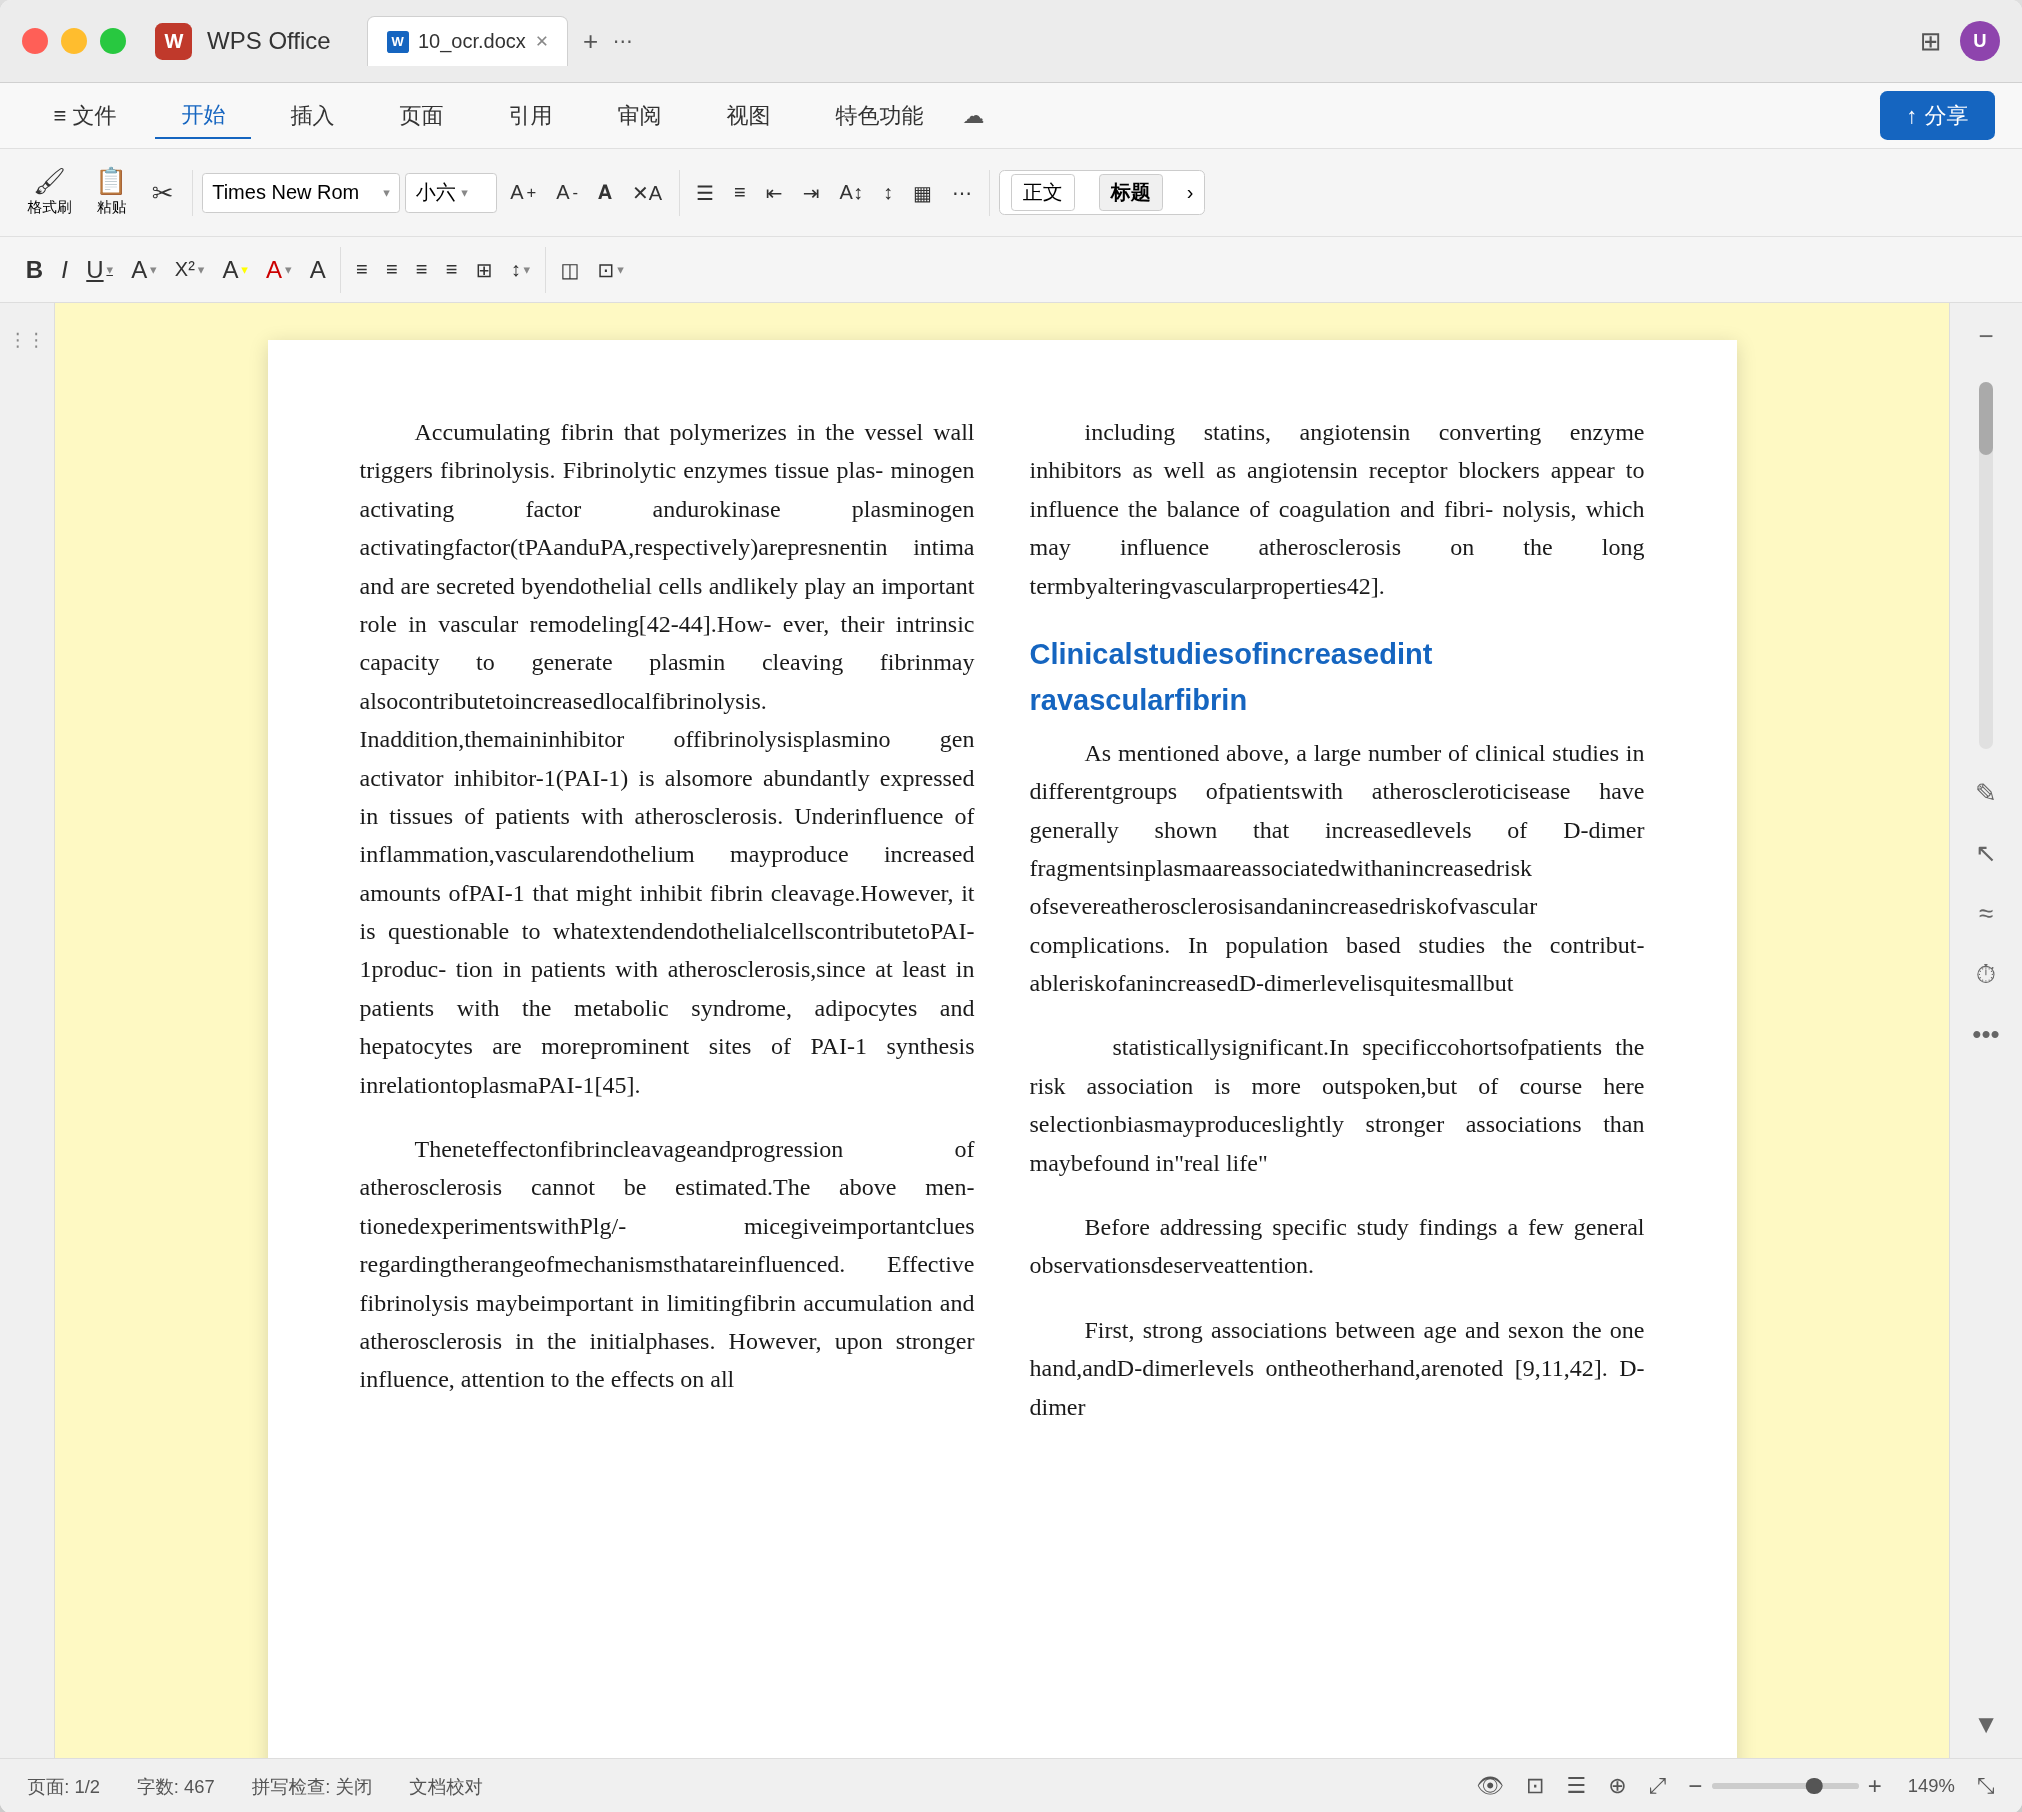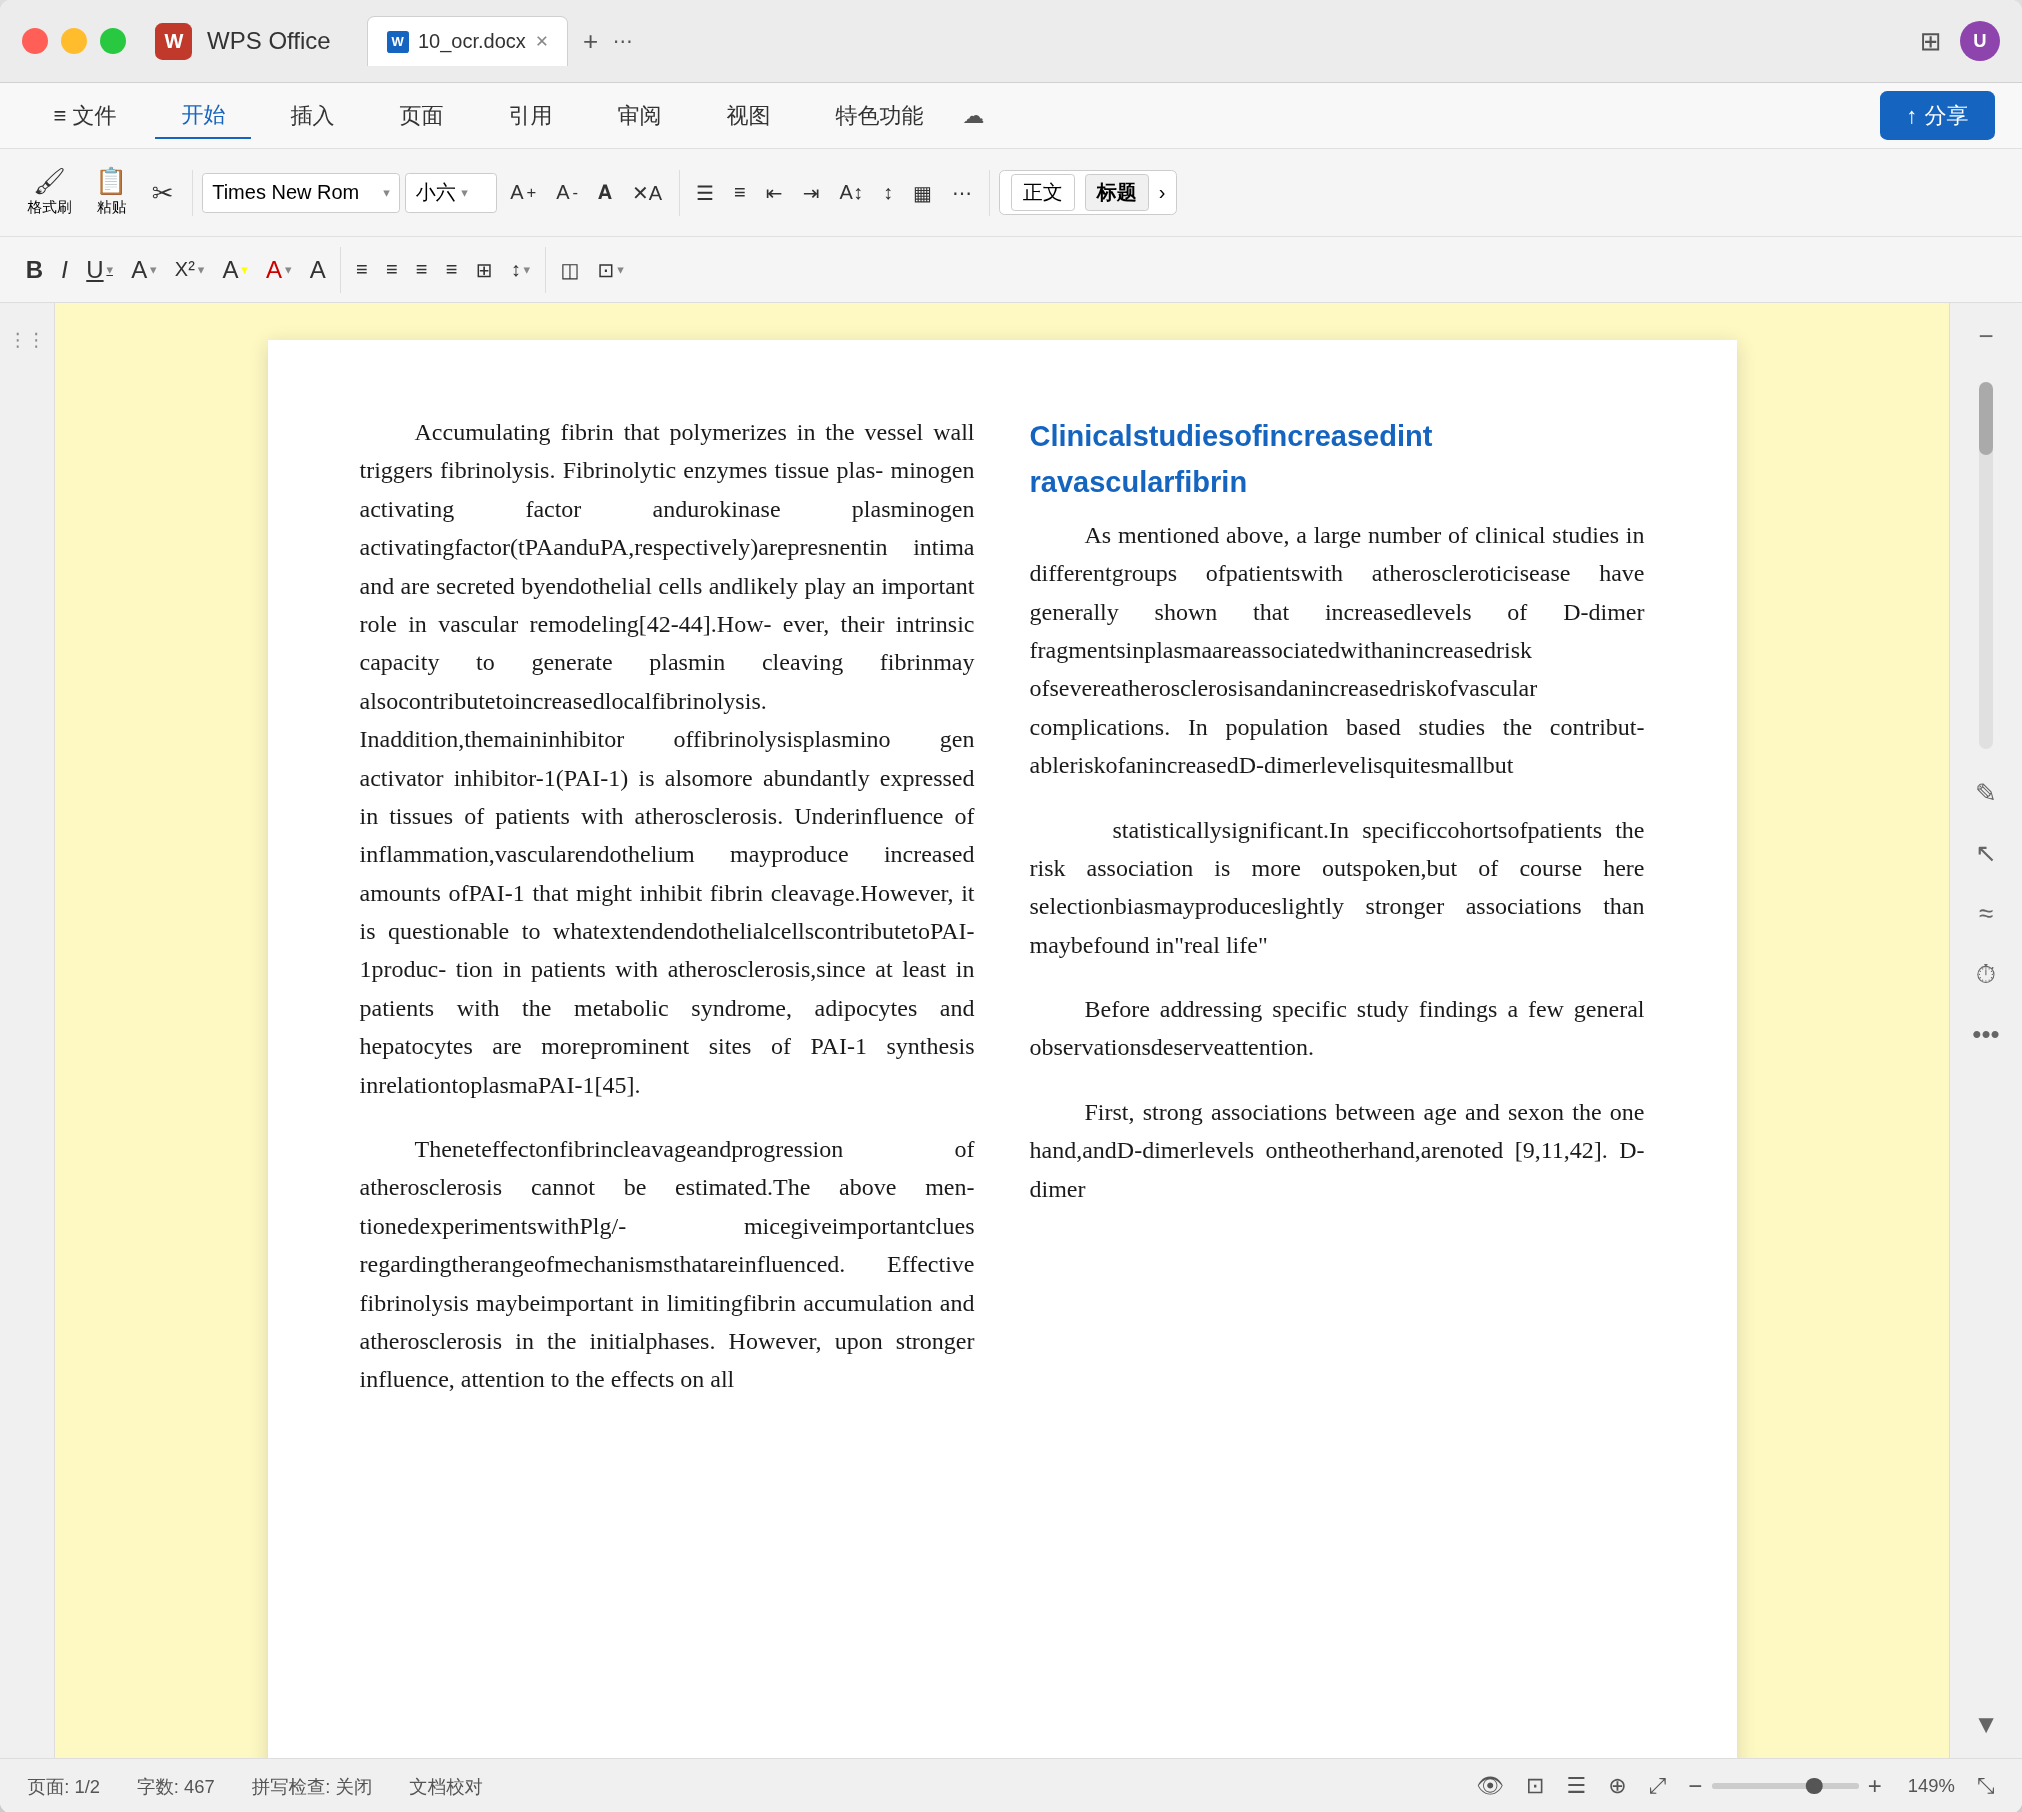--- a/index.html
+++ b/index.html
@@ -507,21 +507,21 @@
     <div class="format-icon-btn">≡</div>
     <div class="format-icon-btn">⇤</div>
     <div class="format-icon-btn">⇥</div>
     <div class="format-icon-btn">A↕</div>
     <div class="format-icon-btn">↕</div>
     <div class="format-icon-btn">▦</div>
     <div class="format-icon-btn">⋯</div>
 
     <div class="tb-separator"></div>
 
-    <div style="display:flex; align-items:center; gap:10px; border:0.9px solid #ccc; border-radius:5.5px; padding:3.7px 11px; background:white;">
+    <div style="display:flex; align-items:center; gap:24px; border:0.9px solid #ccc; border-radius:5.5px; padding:3.7px 11px; background:white;">
       <span style="font-size:20px; cursor:pointer; padding: 3.7px 11px; border:0.9px solid #ccc; border-radius:3.7px;">正文</span>
       <span style="font-size:20px; cursor:pointer; padding: 3.7px 11px; border:0.9px solid #ccc; border-radius:3.7px; font-weight:bold; background:#f0f0f0;">标题</span>
       <span style="font-size:20px; cursor:pointer;">›</span>
     </div>
   </div>
 
   <div class="toolbar-row2">
     <div class="format-icon-btn" style="font-weight:bold; font-size:24px;">B</div>
     <div class="format-icon-btn" style="font-style:italic; font-size:24px;">I</div>
     <div class="format-icon-btn" style="text-decoration:underline; font-size:24px;">U <span class="dropdown-arrow">▾</span></div>
@@ -555,20 +555,21 @@
     <div class="doc-area">
       <div class="doc-page">
 
         <div class="doc-col">
           <p>Accumulating fibrin that polymerizes in the vessel wall triggers fibrinolysis. Fibrinolytic enzymes tissue plas- minogen activating factor andurokinase plasminogen activatingfactor(tPAanduPA,respectively)arepresnentin intima and are secreted byendothelial cells andlikely play an important role in vascular remodeling[42-44].How- ever, their intrinsic capacity to generate plasmin cleaving fibrinmay alsocontributetoincreasedlocalfibrinolysis. Inaddition,themaininhibitor offibrinolysisplasmino gen activator inhibitor-1(PAI-1) is alsomore abundantly expressed in tissues of patients with atherosclerosis. Underinfluence of inflammation,vascularendothelium mayproduce increased amounts ofPAI-1 that might inhibit fibrin cleavage.However, it is questionable to whatextendendothelialcellscontributetoPAI-1produc- tion in patients with atherosclerosis,since at least in patients with the metabolic syndrome, adipocytes and hepatocytes are moreprominent sites of PAI-1 synthesis inrelationtoplasmaPAI-1[45].</p>
 
           <p>Theneteffectonfibrincleavageandprogression of atherosclerosis cannot be estimated.The above men- tionedexperimentswithPlg/- micegiveimportantclues regardingtherangeofmechanismsthatareinfluenced. Effective fibrinolysis maybeimportant in limitingfibrin accumulation and atherosclerosis in the initialphases. However, upon stronger influence, attention to the effects on all</p>
         </div>
 
         <div class="doc-col">
+          <p>including statins, angiotensin converting enzyme inhibitors as well as angiotensin receptor blockers appear to influence the balance of coagulation and fibri- nolysis, which may influence atherosclerosis on the long termbyalteringvascularproperties42].</p>
 
           <div class="section-heading">Clinicalstudiesofincreasedint ravascularfibrin</div>
 
           <p>As mentioned above, a large number of clinical studies in differentgroups ofpatientswith atheroscleroticisease have generally shown that increasedlevels of D-dimer fragmentsinplasmaareassociatedwithanincreasedrisk ofsevereatherosclerosisandanincreasedriskofvascular complications. In population based studies the contribut- ableriskofanincreasedD-dimerlevelisquitesmallbut</p>
 
           <p style="text-indent: 83px;">statisticallysignificant.In specificcohortsofpatients the risk association is more outspoken,but of course here selectionbiasmayproduceslightly stronger associations than maybefound in"real life"</p>
 
           <p>Before addressing specific study findings a few general observationsdeserveattention.</p>
 
           <p>First, strong associations between age and sexon the one hand,andD-dimerlevels ontheotherhand,arenoted [9,11,42]. D-dimer</p>

